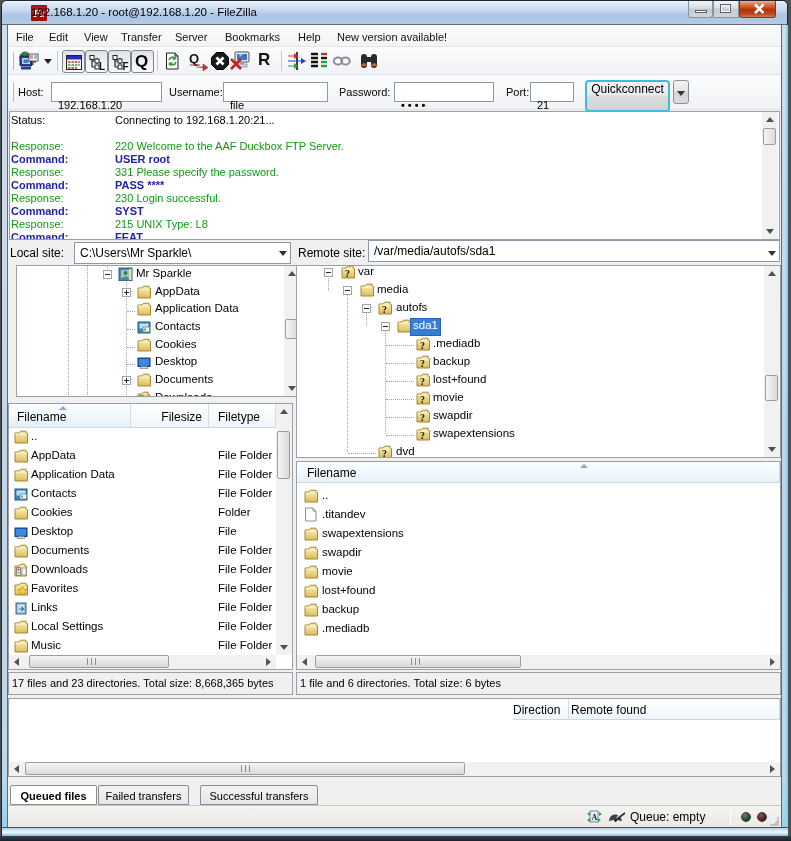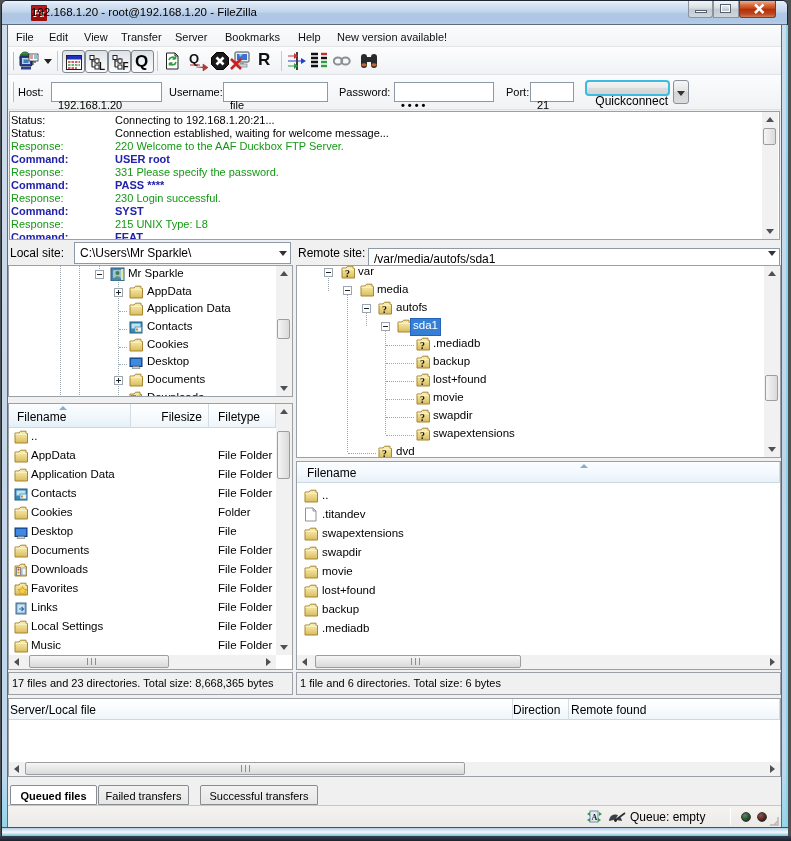--- a/index.html
+++ b/index.html
@@ -195,28 +195,27 @@
     <div id="quickbar" class="bar">
       <div class="grip" style="left:3px;top:7px;height:20px;"></div>
       <div class="qlabel" style="left:10px;">Host:</div>
       <div class="qbox" style="left:43px;width:111px;">192.168.1.20</div>
       <div class="qlabel" style="left:161px;">Username:</div>
       <div class="qbox" style="left:215px;width:105px;">file</div>
       <div class="qlabel" style="left:331px;">Password:</div>
       <div class="qbox" style="left:386px;width:100px;font-weight:bold;letter-spacing:3px;">••••</div>
       <div class="qlabel" style="left:498px;">Port:</div>
       <div class="qbox" style="left:522px;width:44px;">21</div>
-      <div class="abs" style="left:577px;top:5px;width:85px;height:16px;border:2px solid #3dbbe0;border-radius:4px;background:linear-gradient(180deg,#f3f3f3,#ebebeb 45%,#dddddd 50%,#d3d3d3);font-size:12px;text-align:right;padding-top:12px;">Quickconnect</div>
+      <div class="abs" style="left:577px;top:5px;width:85px;height:32px;border:2px solid #3dbbe0;border-radius:4px;background:linear-gradient(180deg,#f3f3f3,#ebebeb 45%,#dddddd 50%,#d3d3d3);font-size:12px;text-align:center;padding-top:0;">Quickconnect</div>
       <div class="abs" style="left:665px;top:5px;width:16px;height:24px;border:1px solid #8a9099;border-radius:3px;background:linear-gradient(180deg,#f6f6f6,#e2e2e2 50%,#d5d5d5 52%,#dcdcdc);">
         <div class="dd" style="left:3px;top:10px;"></div>
       </div>
     </div>
     <div id="log" class="abs">
       <div class="logline cst" style="top:2px;"><span class="loglab">Status:</span>Connecting to 192.168.1.20:21...</div>
-      <div class="logline cst" style="top:15px;"><span class="loglab">Status:</span>Connection established, waiting for welcome message...</div>
       <div class="logline crsp" style="top:28px;"><span class="loglab">Response:</span>220 Welcome to the AAF Duckbox FTP Server.</div>
       <div class="logline ccmd" style="top:41px;"><span class="loglab">Command:</span>USER root</div>
       <div class="logline crsp" style="top:54px;"><span class="loglab">Response:</span>331 Please specify the password.</div>
       <div class="logline ccmd" style="top:67px;"><span class="loglab">Command:</span>PASS ****</div>
       <div class="logline crsp" style="top:80px;"><span class="loglab">Response:</span>230 Login successful.</div>
       <div class="logline ccmd" style="top:93px;"><span class="loglab">Command:</span>SYST</div>
       <div class="logline crsp" style="top:106px;"><span class="loglab">Response:</span>215 UNIX Type: L8</div>
       <div class="logline ccmd" style="top:119px;"><span class="loglab">Command:</span>FEAT</div>
 
       <div class="sbv" style="left:752px;top:0;height:127px;">
@@ -282,24 +281,24 @@
           <path d="M0.5 0 L0.5 200" stroke="#9aa5b0" stroke-width="1" stroke-dasharray="1 1"></path>
         </g>
       </defs>
     </svg>
     <div id="mainarea">
 
       <div class="combolabel" style="left:2px;top:221px;">Local site:</div>
       <div class="combobox" style="left:66px;top:217px;width:217px;">C:\Users\Mr Sparkle\</div>
       <div class="dd" style="left:271px;top:226px;"></div>
       <div class="combolabel" style="left:290px;top:221px;">Remote site:</div>
-      <div class="combobox" style="left:360px;top:223px;width:412px;">/var/media/autofs/sda1</div>
+      <div class="combobox" style="left:360px;top:215px;width:412px;">/var/media/autofs/sda1</div>
       <div class="dd" style="left:760px;top:226px;"></div>
 
-      <div class="pane" style="left:0;top:240px;width:285px;height:132px;">
+      <div class="pane" style="left:8px;top:240px;width:285px;height:132px;">
         <svg class="abs" style="left:51px;top:0;" width="1" height="130">
             <use href="#vdots"></use>
           </svg>
         <svg class="abs" style="left:70px;top:0;" width="1" height="130">
             <use href="#vdots"></use>
           </svg>
         <svg class="abs" style="left:90px;top:0;" width="1" height="9">
             <use href="#vdots"></use>
           </svg>
         <svg class="abs" style="left:109px;top:14px;" width="1" height="116">
@@ -528,23 +527,20 @@
             <div class="hgrip" style="left:118px;top:3px;"></div>
             <div class="hgrip" style="left:122px;top:3px;"></div>
           <div class="rarr" style="left:473px;top:3px;"></div>
         </div>
       </div>
       <div class="statusline" style="left:0;top:647px;width:285px;">17 files and 23 directories. Total size: 8,668,365 bytes</div>
       <div class="statusline" style="left:288px;top:647px;width:485px;">1 file and 6 directories. Total size: 6 bytes</div>
     </div>
     <div id="queuearea">
       <div class="pane" style="left:0;top:673px;width:773px;height:79px;background:#fff;">
-        <div class="hdrcell" style="left:0;width:504px;height:21px;">
-            <div class="abs" style="left:1px;top:4px;">Server/Local file</div>
-          </div>
         <div class="hdrcell" style="left:504px;width:56px;height:21px;">
             <div class="abs" style="left:0px;top:4px;">Direction</div>
           </div>
         <div class="hdrcell" style="left:560px;width:211px;height:21px;">
             <div class="abs" style="left:2px;top:4px;">Remote found</div>
           </div>
         <div class="sbh" style="left:0;top:63px;width:771px;">
           <div class="larr" style="left:5px;top:3px;"></div>
           <div class="sbthumbh" style="left:16px;top:0;width:440px;height:13px;"></div>
           <div class="hgrip" style="left:232px;top:3px;"></div>

